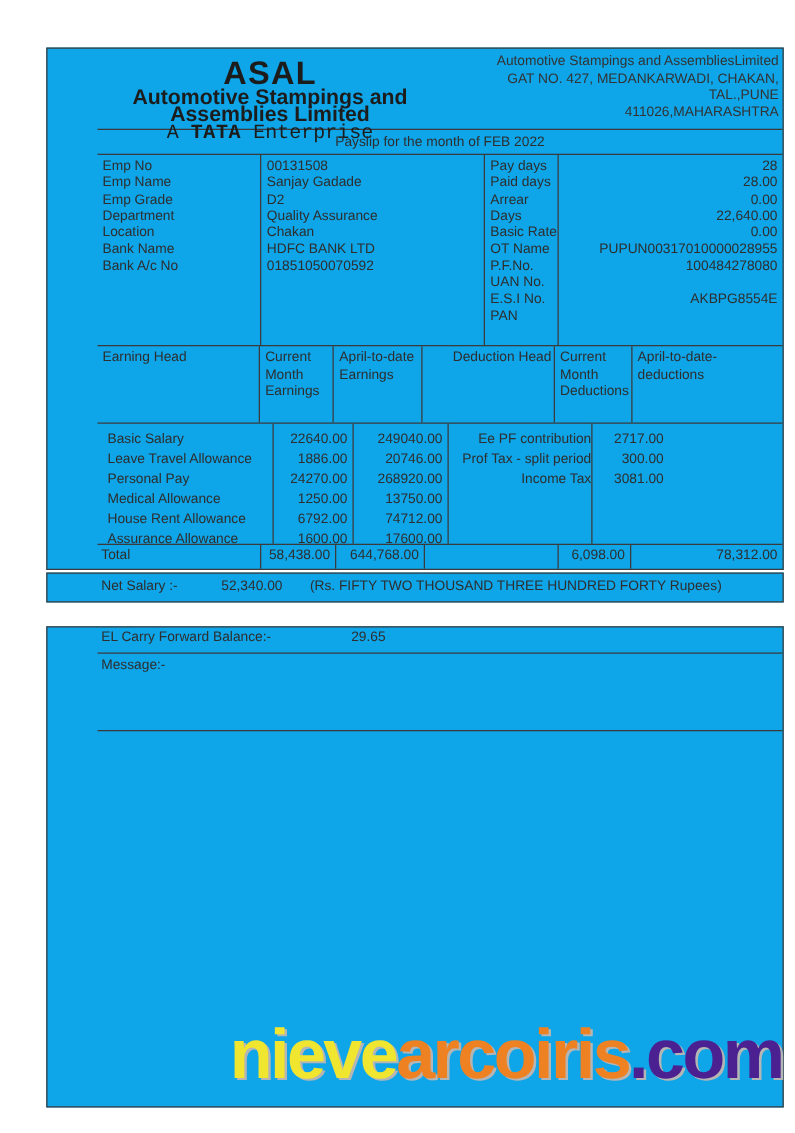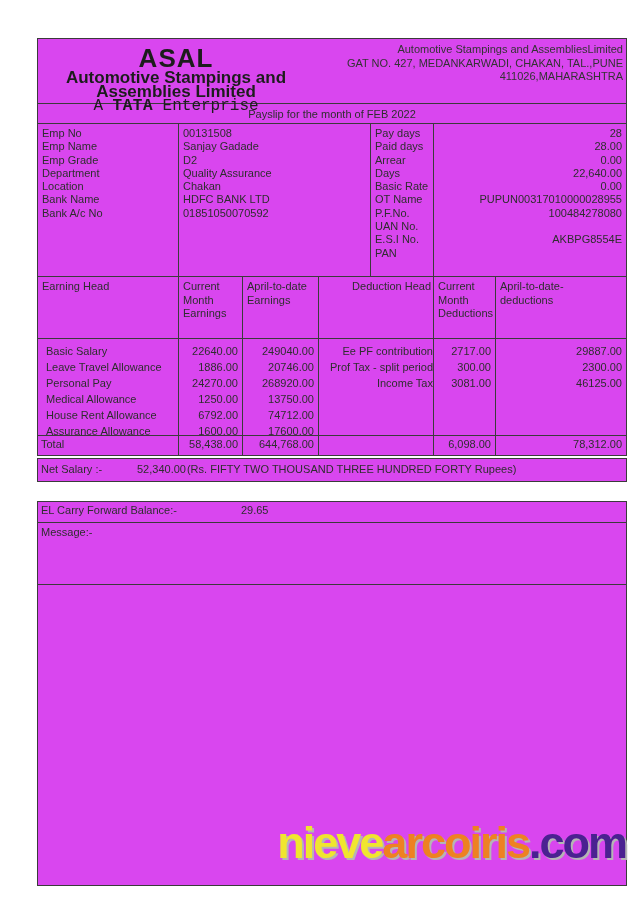--- a/index.html
+++ b/index.html
@@ -1,21 +1,21 @@
 <!DOCTYPE html>
 <html><head>
 <meta charset="utf-8">
 <style>
   html,body { margin:0; padding:0; }
   body {
     width:636px; height:906px; position:relative; background:#ffffff;
     font-family:"Liberation Sans", sans-serif; color:#2e2e2e; overflow:hidden;
   }
   .doc { position:absolute; left:37px; top:38px; width:590px; font-size:11px; }
-  .box { border:1px solid #3b3b3b; background:#d946ef; box-sizing:border-box; }
+  .box { border:1px solid #3b3b3b; background:#0ea5e9; box-sizing:border-box;padding-left:40px; }
 
   
   .main-box { width:590px; }
   .head-row { display:flex; height:64px; border-bottom:1px solid #3b3b3b; }
   .logo-block { width:276px; text-align:center; padding-top:6px; box-sizing:border-box; }
   .logo-title { font-size:26px; font-weight:bold; color:#1c1c1c; line-height:26px; letter-spacing:1px; }
   .logo-sub { font-size:17px; font-weight:bold; color:#1c1c1c; line-height:14px; }
   .logo-tag { font-size:16px; color:#1c1c1c; line-height:14px;font-family:Liberation Mono, monospace; }
   .logo-tag .brand { font-weight:bold; letter-spacing:.5px; }
   .addr-block { flex:1; text-align:right; padding:4px 3px 0 0; line-height:13.5px; color:#333; }
@@ -41,34 +41,34 @@
   .w4 { width:115px;text-align:right; } .w5 { width:62px; } .w6 { width:131px; }
   .bl { border-left:1px solid #3b3b3b; }
   .r  { text-align:right; padding-right:4px; }
   .indent { padding-left:8px; }
   .pl3 { padding-left:3px; }
   .pl4 { padding-left:4px; }
 
   
   .net-box { margin-top:2px; height:24px; display:flex; align-items:flex-start; padding-top:4px; }
   .net-label { margin-left:3px; width:96px; }
-  .net-words { margin-left:1px; }
+  .net-words { margin-left:22px; }
 
   
   .elmsg-box { margin-top:19px; height:385px; }
   .el-row { height:18px; border-bottom:1px solid #3b3b3b; display:flex; padding-top:2px; box-sizing:content-box; }
   .el-label { margin-left:3px; }
   .el-value { margin-left:64px; }
   .msg-area { height:62px; border-bottom:1px solid #3b3b3b; padding:3px 0 0 3px; box-sizing:border-box; }
   .empty-area { height:301px; }
 
   
   .watermark {
     position:absolute; top:819px; right:10px;
-    font-size:45px; font-weight:bold; letter-spacing:-2px; line-height:48px;
+    font-size:56px; font-weight:bold; letter-spacing:-2px; line-height:48px;
     text-shadow:2px 2px 0 #b5b5b5; white-space:nowrap;
   }
   .wm-1 { color:#f0e52f; }
   .wm-2 { color:#ee8122; }
   .wm-3 { color:#4b2191; }
 </style>
 </head>
 <body>
 
 <div class="doc">
@@ -176,25 +176,20 @@
       <div class="col w4 bl">
         <div class="pl4">Ee PF contribution</div>
         <div class="pl4">Prof Tax - split period</div>
         <div class="pl4">Income Tax</div>
       </div>
       <div class="col w5 bl">
         <div class="r">2717.00</div>
         <div class="r">300.00</div>
         <div class="r">3081.00</div>
       </div>
-      <div class="col w6 bl">
-        <div class="r">29887.00</div>
-        <div class="r">2300.00</div>
-        <div class="r">46125.00</div>
-      </div>
     </div>
 
     <div class="total-row">
       <div class="tcell w1 pl3">Total</div>
       <div class="tcell w2 bl r">58,438.00</div>
       <div class="tcell w3 bl r">644,768.00</div>
       <div class="tcell w4 bl"></div>
       <div class="tcell w5 bl r">6,098.00</div>
       <div class="tcell w6 bl r">78,312.00</div>
     </div>

